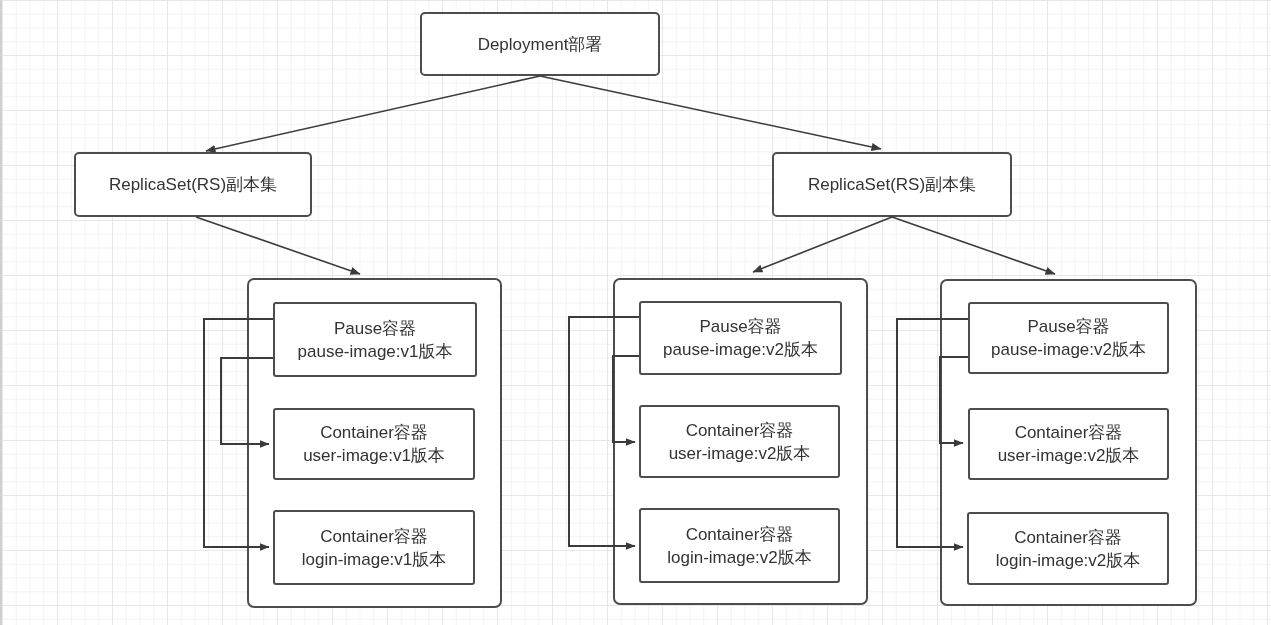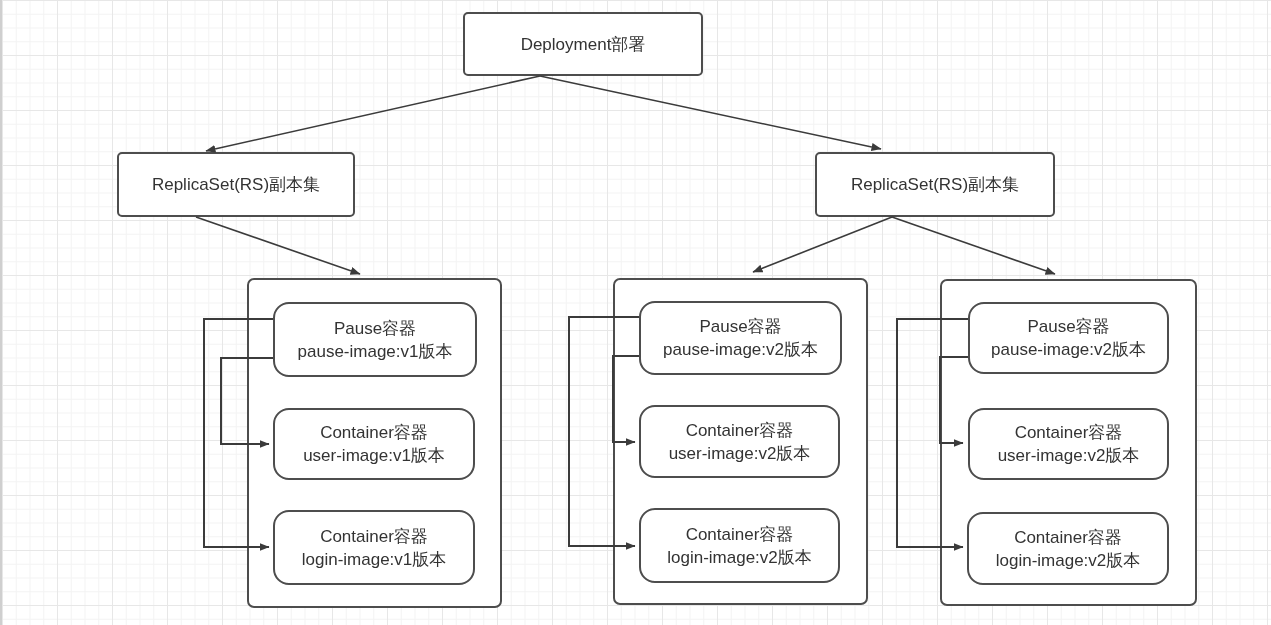--- a/index.html
+++ b/index.html
@@ -42,30 +42,30 @@
     position:absolute;
     box-sizing:border-box;
     background:var(--node-bg);
     border:2px solid var(--node-border);
     display:flex;align-items:center;justify-content:center;
     text-align:center;
     color:var(--text);
     font-size:17px;
     line-height:23px;
   }
-  .node-top{border-radius:5px;z-index:2;margin-left:43px;}
+  .node-top{border-radius:5px;z-index:2;}
   .pod{
     position:absolute;
     box-sizing:border-box;
     background:var(--node-bg);
     border:2px solid var(--node-border);
     border-radius:7px;
     z-index:2;
   }
-  .cbox{border-radius:16px;z-index:4;}
+  .cbox{border-radius:3px;z-index:4;}
 </style>
 </head>
 <body>
 
 <div class="canvas">
 
   <svg class="edges" width="1271" height="625" viewBox="0 0 1271 625" xmlns="http://www.w3.org/2000/svg">
     <defs>
       <marker id="ah" markerWidth="11" markerHeight="9" refX="9.5" refY="4" orient="auto" markerUnits="userSpaceOnUse">
         <path d="M0,0 L10,4 L0,8 Z"></path>

